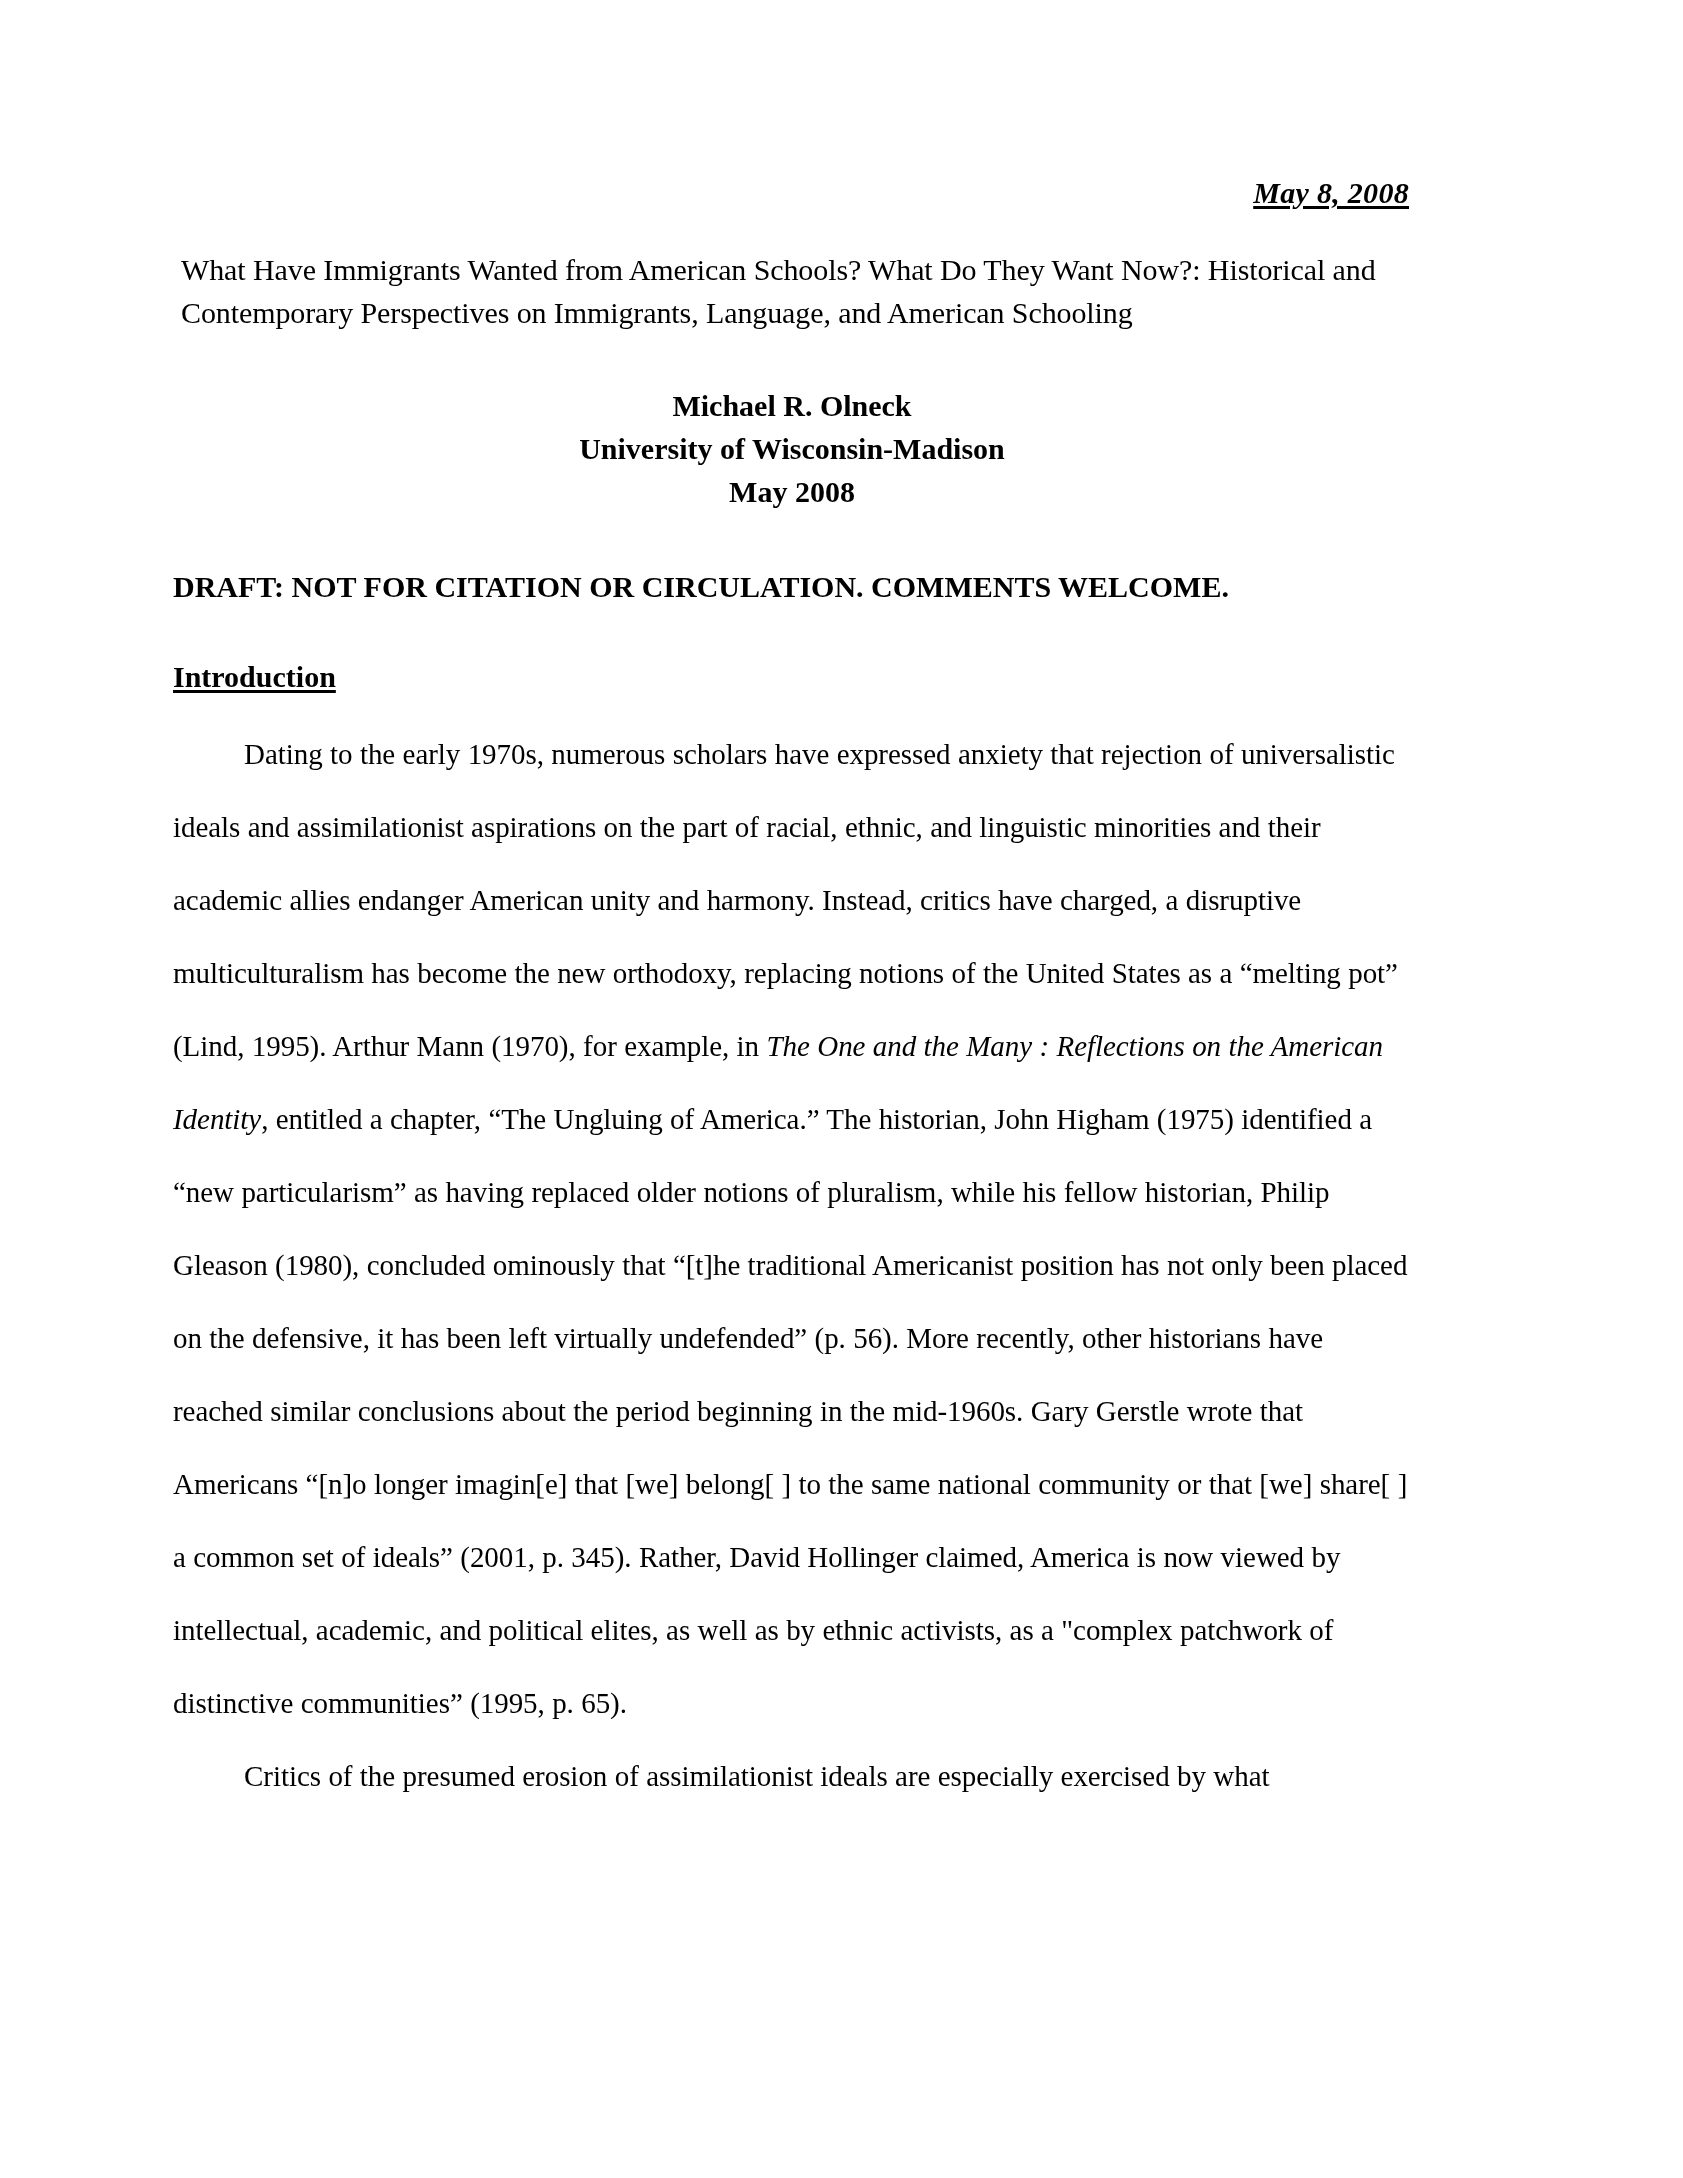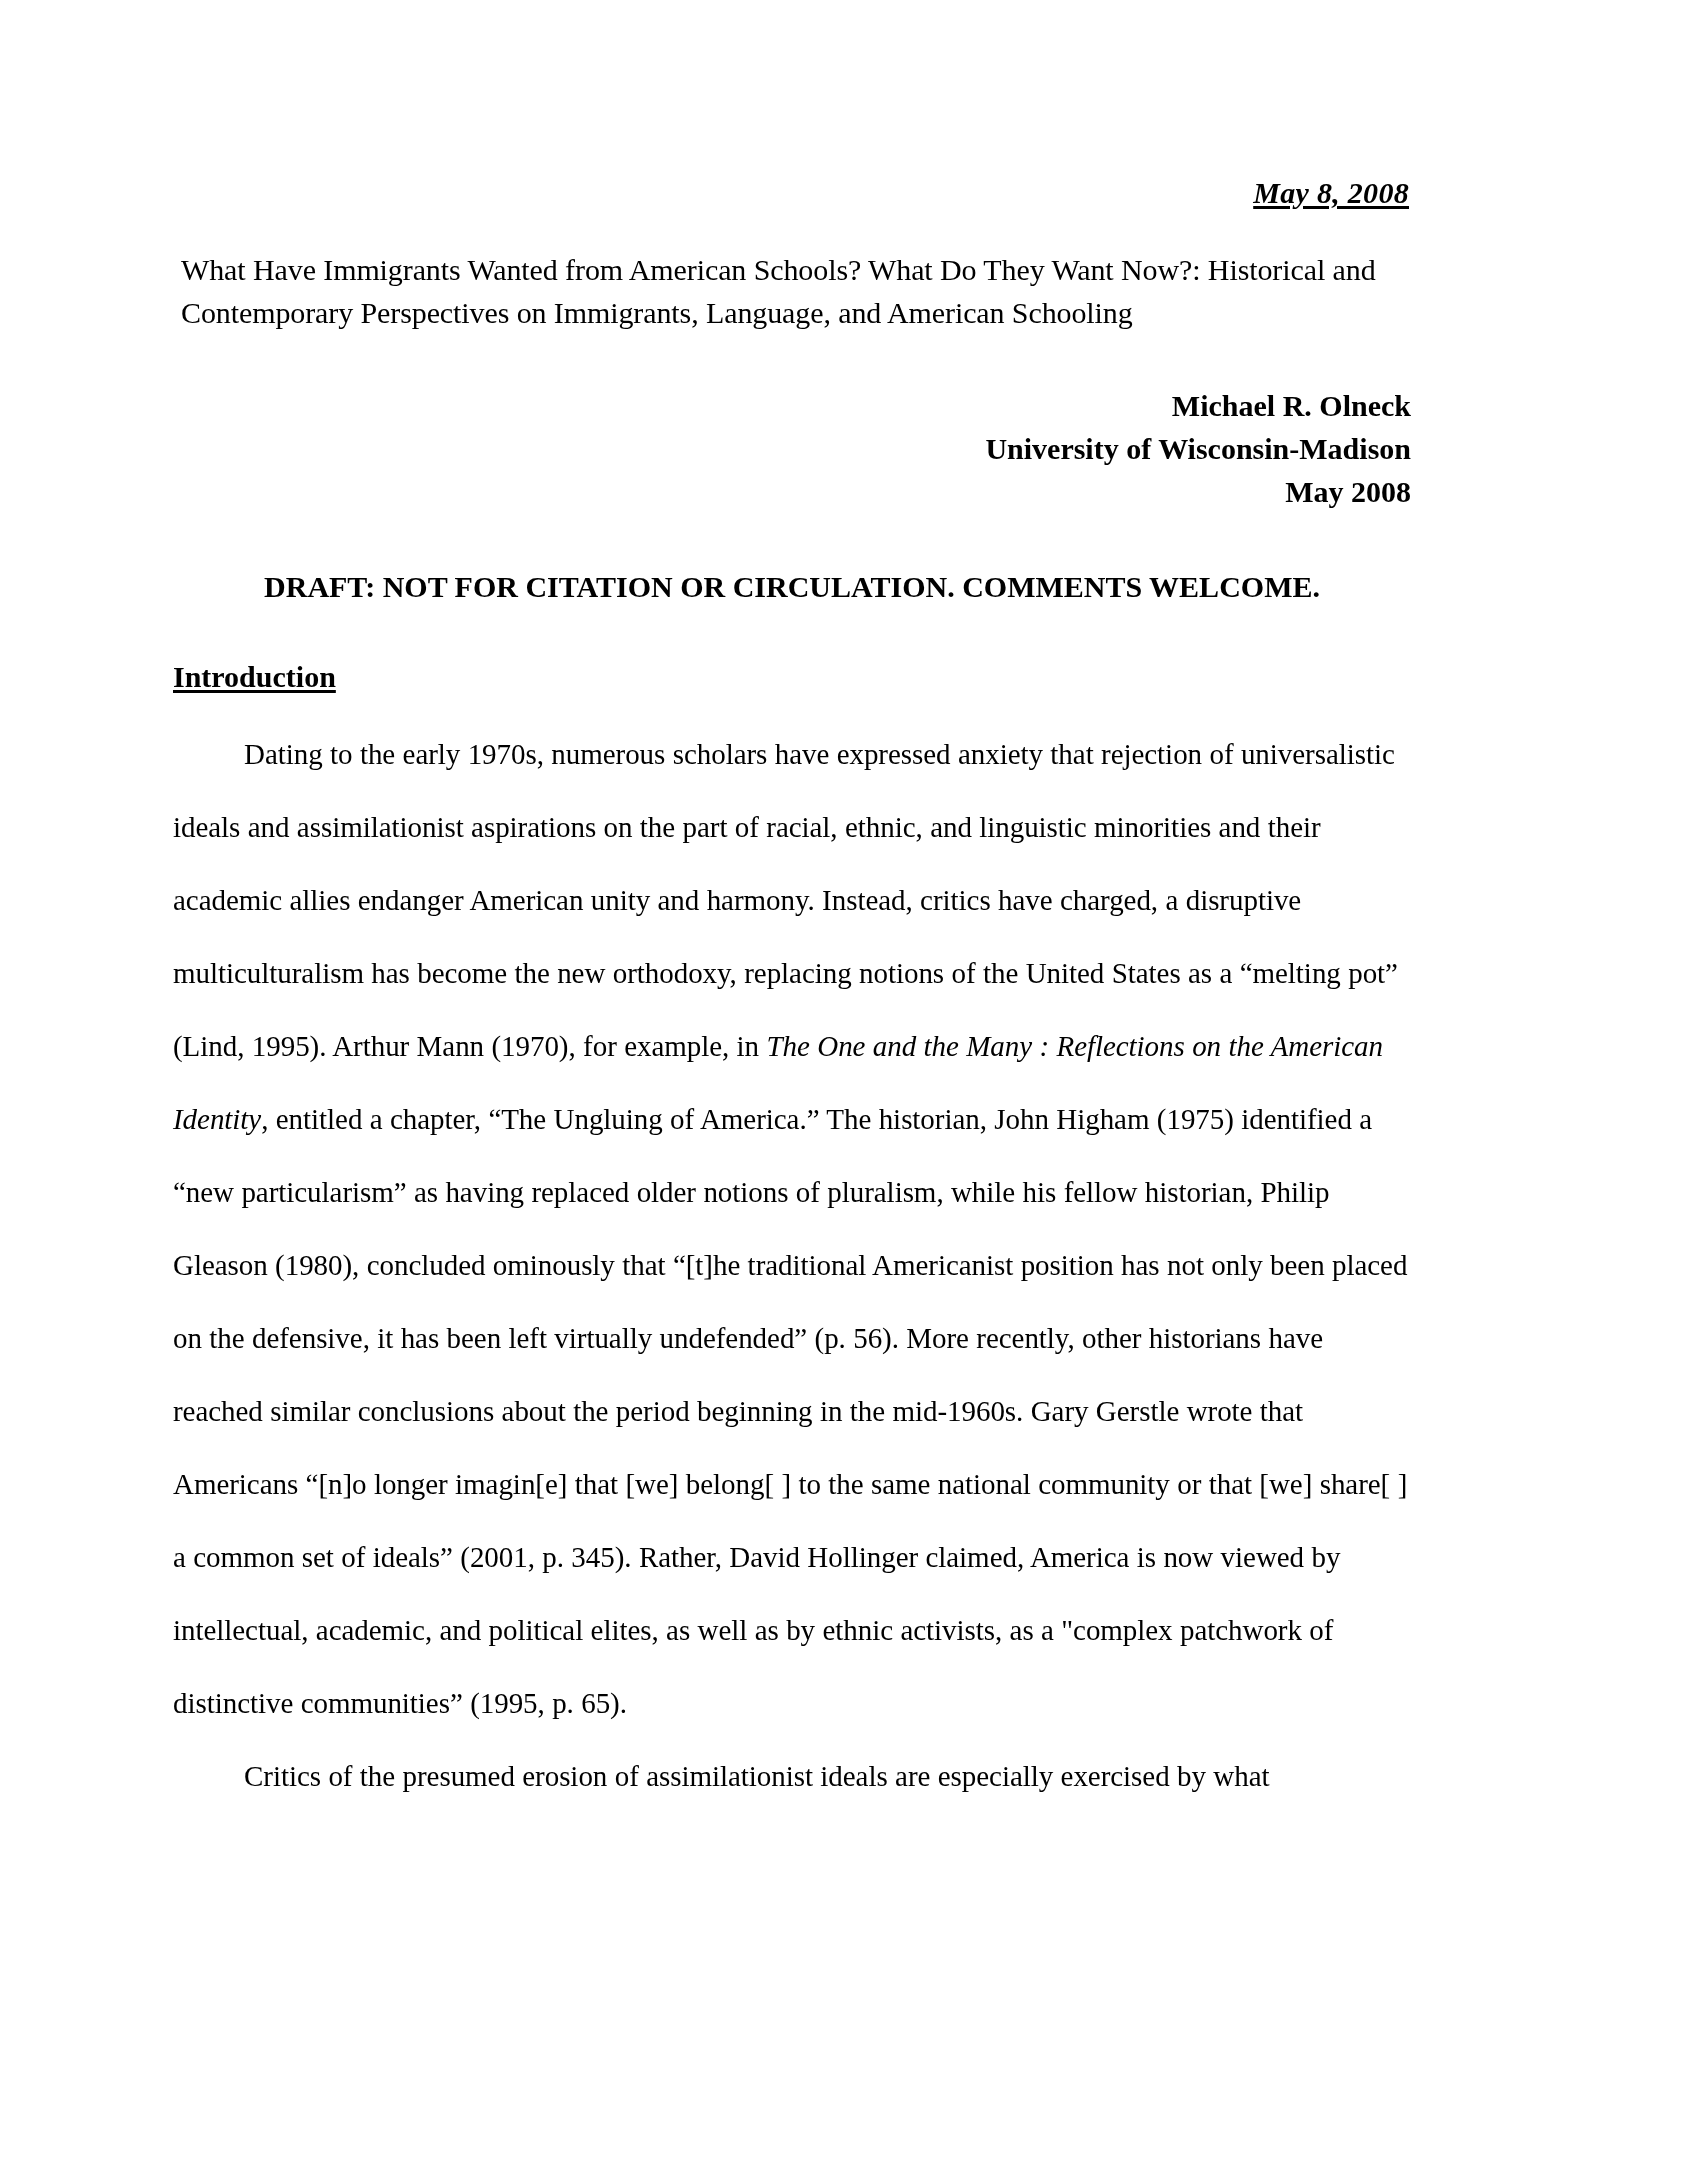--- a/index.html
+++ b/index.html
@@ -52,28 +52,28 @@
     margin-left: 8px;
     margin-right: 8px;
     font-size: 30px;
     font-weight: normal;
     line-height: 1.44;
     letter-spacing: -0.1px;
     text-align: left;
   }
   .author-block {
     margin-top: 51px;
-    text-align: right;
+    text-align: center;
     font-size: 30px;
     font-weight: bold;
     line-height: 1.42;
   }
   .notice-block {
     margin-top: 53px;
-    text-align: center;
+    text-align: left;
     font-size: 30px;
     font-weight: bold;
     line-height: 1.42;
   }
   .notice-block .ital {
     font-style: italic;
   }
   .section-head {
     margin-top: 51px;
     font-size: 30px;

